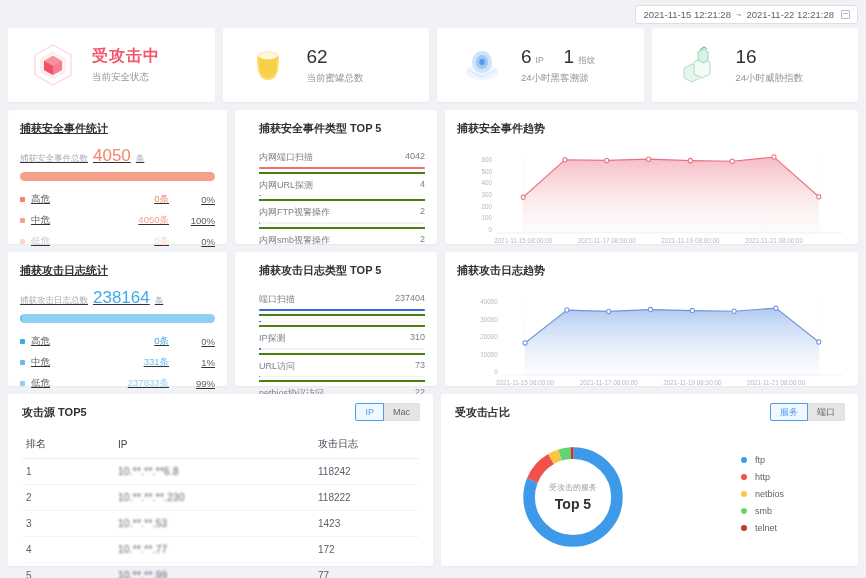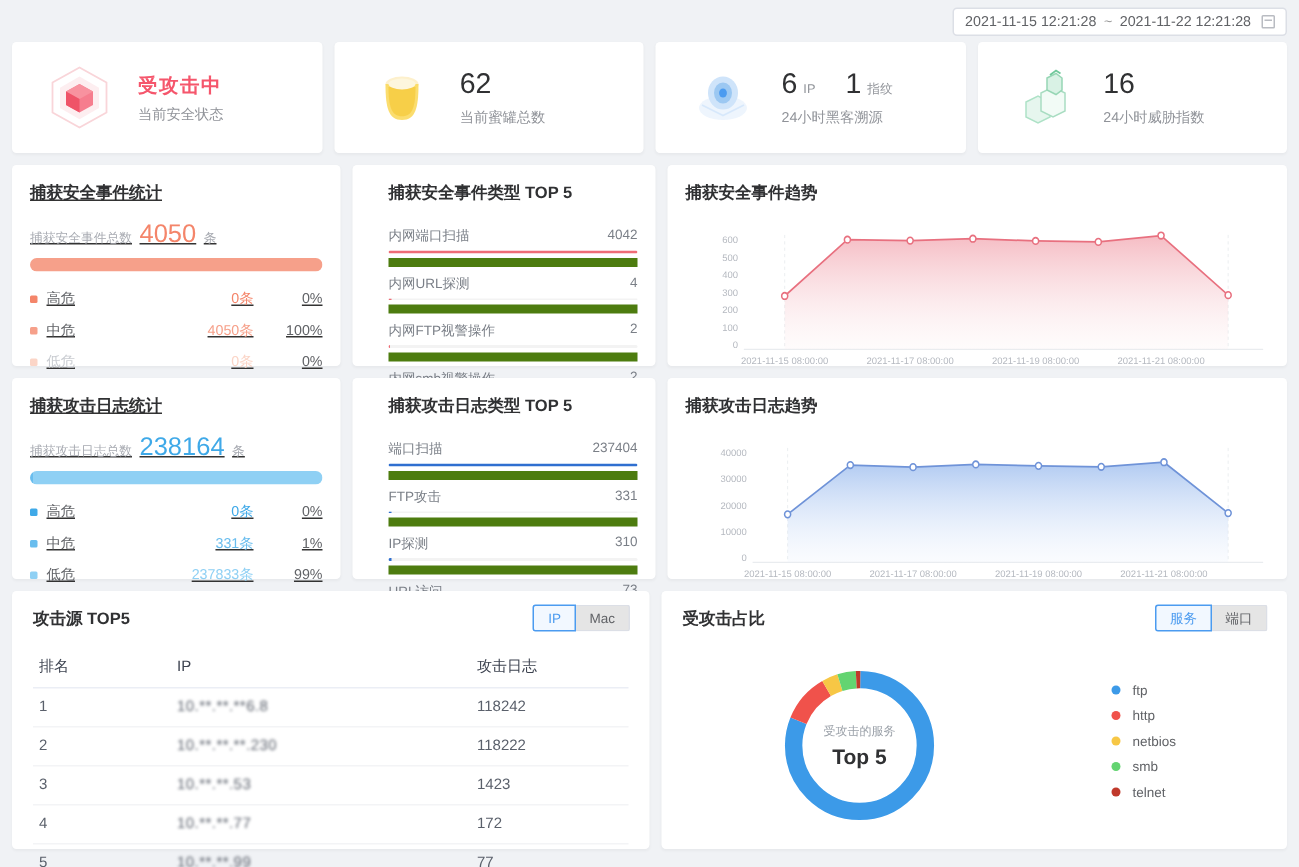--- a/index.html
+++ b/index.html
@@ -26,21 +26,21 @@
   .cal-icon::before { content:""; position:absolute; top:2px; left:1px; right:1px; height:1px; background:#b9bcc2; }
 
   
   .card { background: #fff; border-radius: 3px; box-shadow: 0 1px 2px rgba(0,0,0,0.04); }
 
   
   .kpi-row { display: flex; gap: 8px; height: 74px; margin-bottom: 8px; }
   .kpi { flex: 1; display: flex; align-items: center; padding: 0 22px; gap: 16px; }
   .kpi-icon { width: 46px; height: 46px; flex: 0 0 46px; display:flex; align-items:center; justify-content:center; }
   .kpi-text .kpi-main { display: flex; align-items: baseline; gap: 4px; }
-  .kpi-title { font-size: 13px; font-weight: bold; color: #f5566c; letter-spacing: 1px; }
+  .kpi-title { font-size: 16px; font-weight: bold; color: #f5566c; letter-spacing: 1px; }
   .kpi-num { font-size: 19px; color: #303133; font-weight: 500; }
   .kpi-unit { font-size: 8.5px; color: #909399; }
   .kpi-sub { font-size: 9.5px; color: #909399; margin-top: 4px; }
   .kpi-gap { width: 12px; }
 
   
   .trio { display: flex; gap: 8px; height: 134px; margin-bottom: 8px; }
   .p-small { width: 219px; flex: 0 0 219px; padding: 11px 12px 8px 12px; text-decoration: underline; }
   .p-mid   { width: 202px; flex: 0 0 202px; padding: 11px 12px 8px 24px; }
   .p-big   { flex: 1 1 auto; padding: 11px 12px 4px 12px; position: relative; }
@@ -53,21 +53,21 @@
   .stat-head .unit { font-size: 8.5px; color: #a8abb2; }
   .bar-track { height: 9px; border-radius: 5px; overflow: hidden; display: flex; margin-bottom: 8px; }
   .bar-seg { height: 100%; }
   .legend-row { display: flex; align-items: center; font-size: 9.5px; color: #606266; padding: 4px 0; }
   .legend-row .dot { width: 5px; height: 5px; border-radius: 1px; margin-right: 6px; flex: 0 0 5px; }
   .legend-row .nm { flex: 1 1 auto; }
   .legend-row .ct { width: 62px; text-align: right; }
   .legend-row .pc { width: 46px; text-align: right; color: #606266; }
 
   
-  .t5-row { padding: 5px 0 0 0; border-bottom: 6px solid #4d7c0f; }
+  .t5-row { padding: 5px 0 0 0; border-bottom: 2px solid #4d7c0f; }
   .t5-row:last-child { border-bottom: none; }
   .t5-line { display: flex; justify-content: space-between; font-size: 9px; color: #7a7f87; margin-bottom: 3px; }
   .t5-bar { height: 1.6px; background: #f3f3f3; border-radius: 1px; overflow: hidden; margin-bottom: 3px; }
   .t5-bar > i { display: block; height: 100%; }
 
   
   .chart-wrap { position: relative; width: 100%; height: 106px; }
   .chart-wrap svg { display: block; width: 100%; height: 100%; }
   .axis-txt { font-size: 6.5px; fill: #b5b9c0; font-family: "Liberation Sans", sans-serif; }
 
@@ -343,24 +343,20 @@
       <div class="t5-row">
         <div class="t5-line">
           <span>端口扫描</span>
           <span>237404</span>
         </div>
         <div class="t5-bar">
             <i style="width:100%;background:#2f6fd0"></i>
           </div>
       </div>
       <div class="t5-row">
-        <div class="t5-line">
-          <span>FTP攻击</span>
-          <span>331</span>
-        </div>
         <div class="t5-bar">
             <i style="width:1.2%;background:#2f6fd0"></i>
           </div>
       </div>
       <div class="t5-row">
         <div class="t5-line">
           <span>IP探测</span>
           <span>310</span>
         </div>
         <div class="t5-bar">

